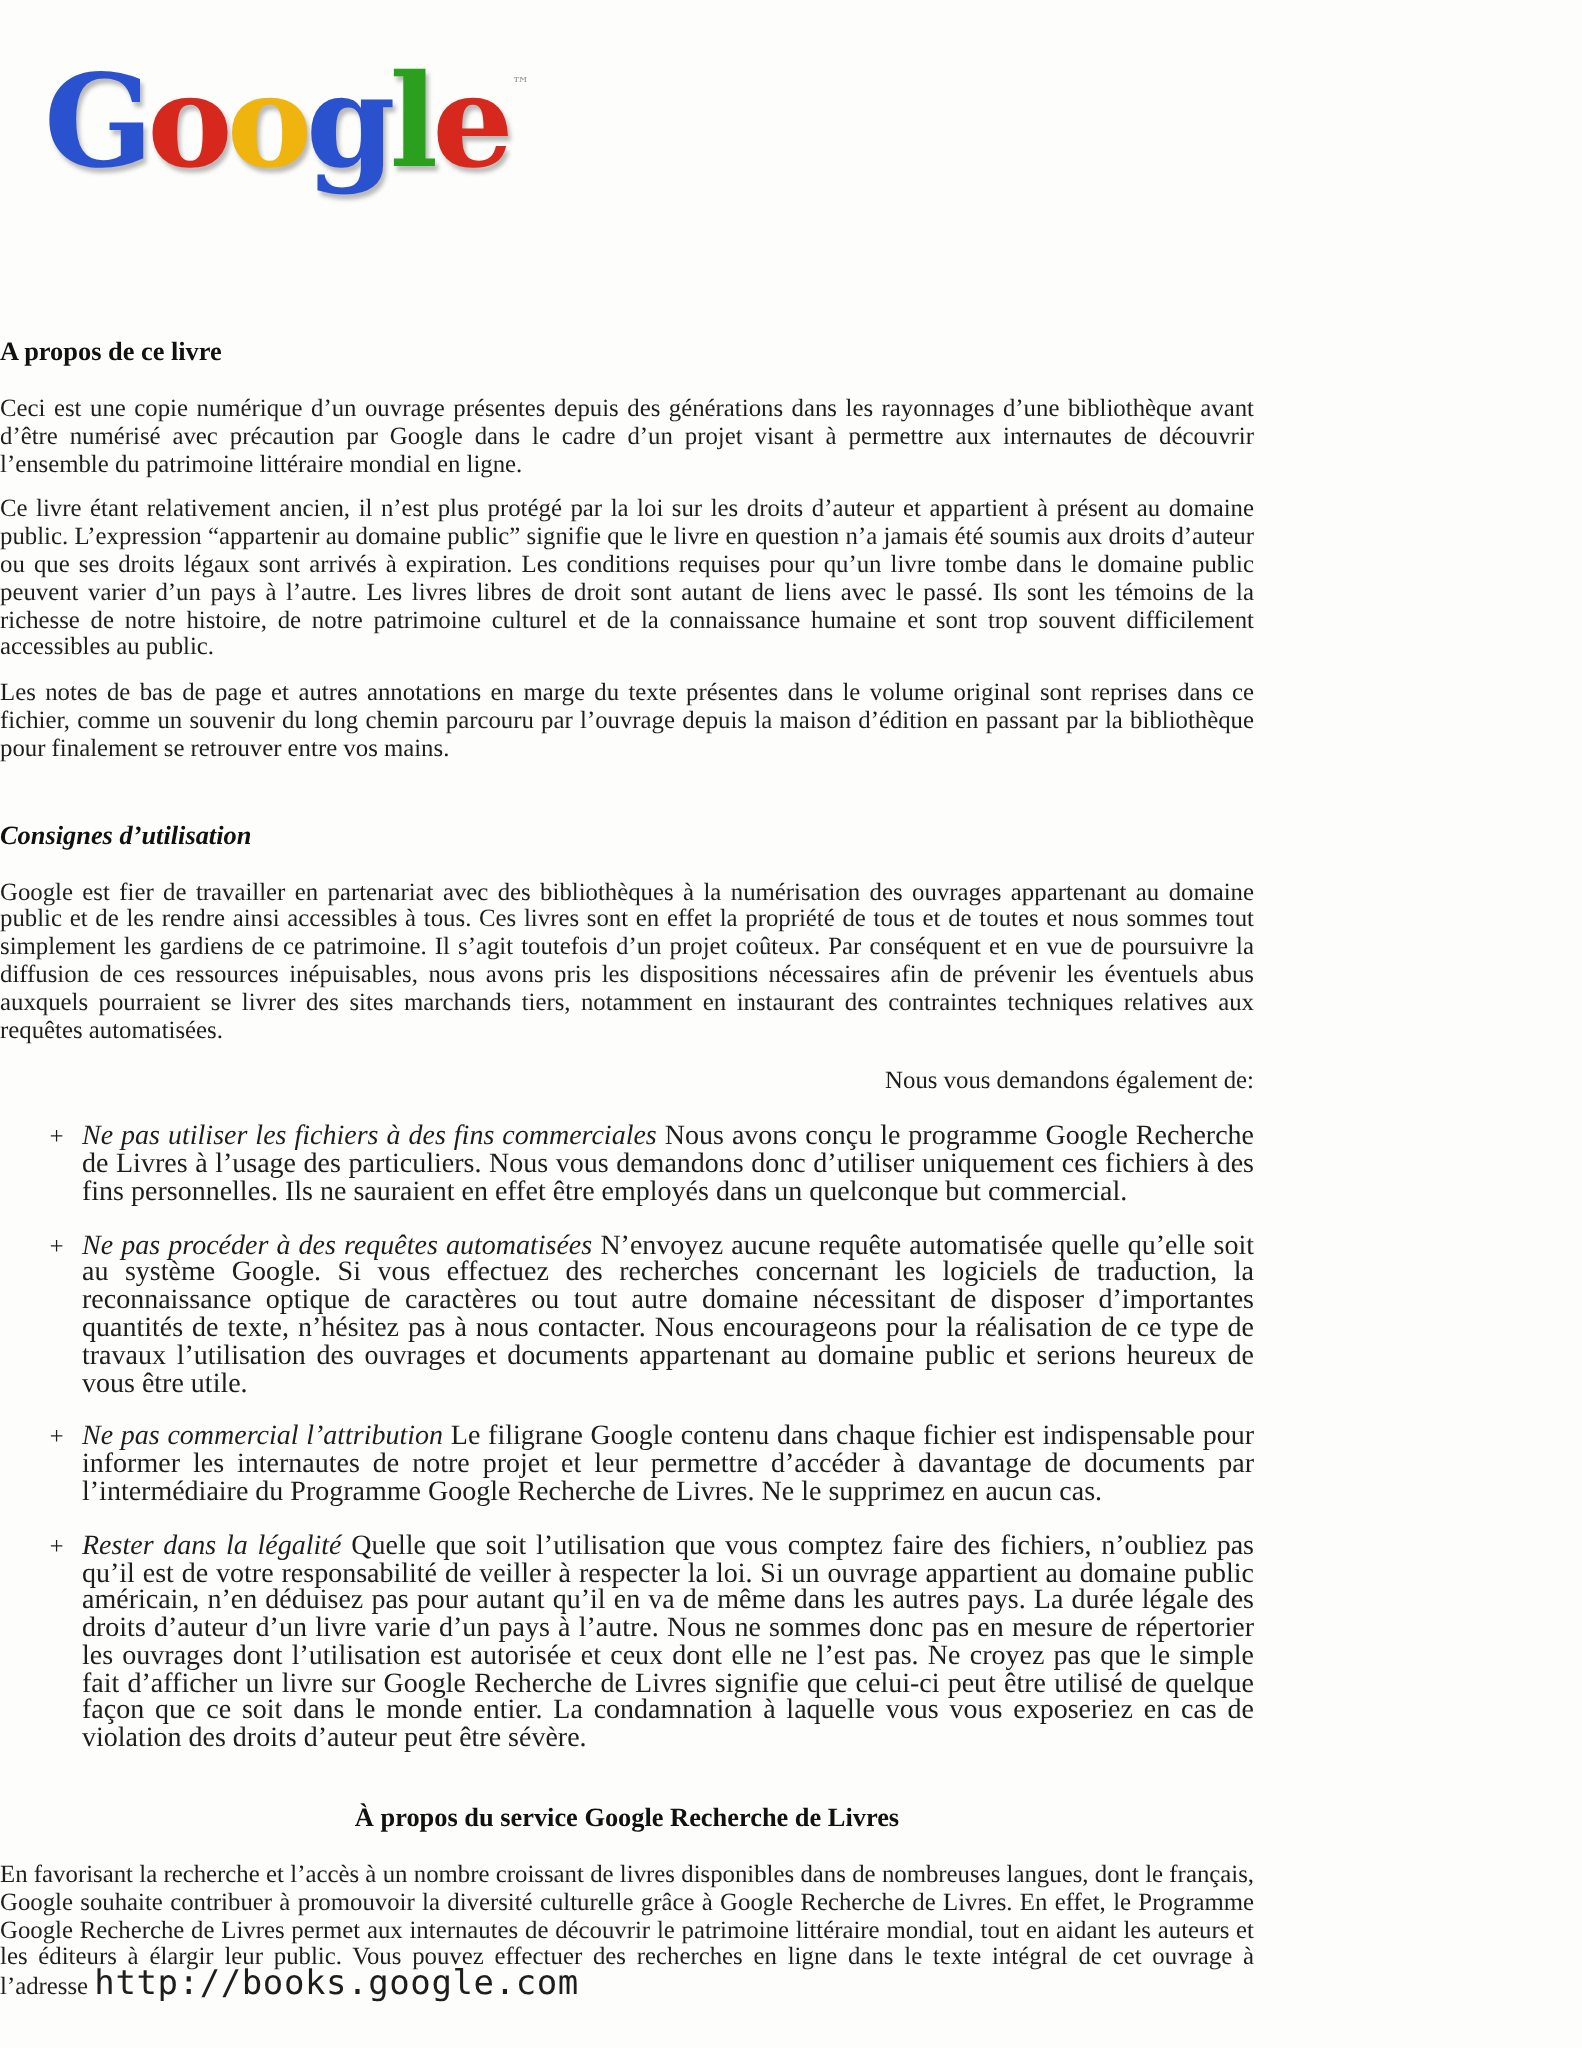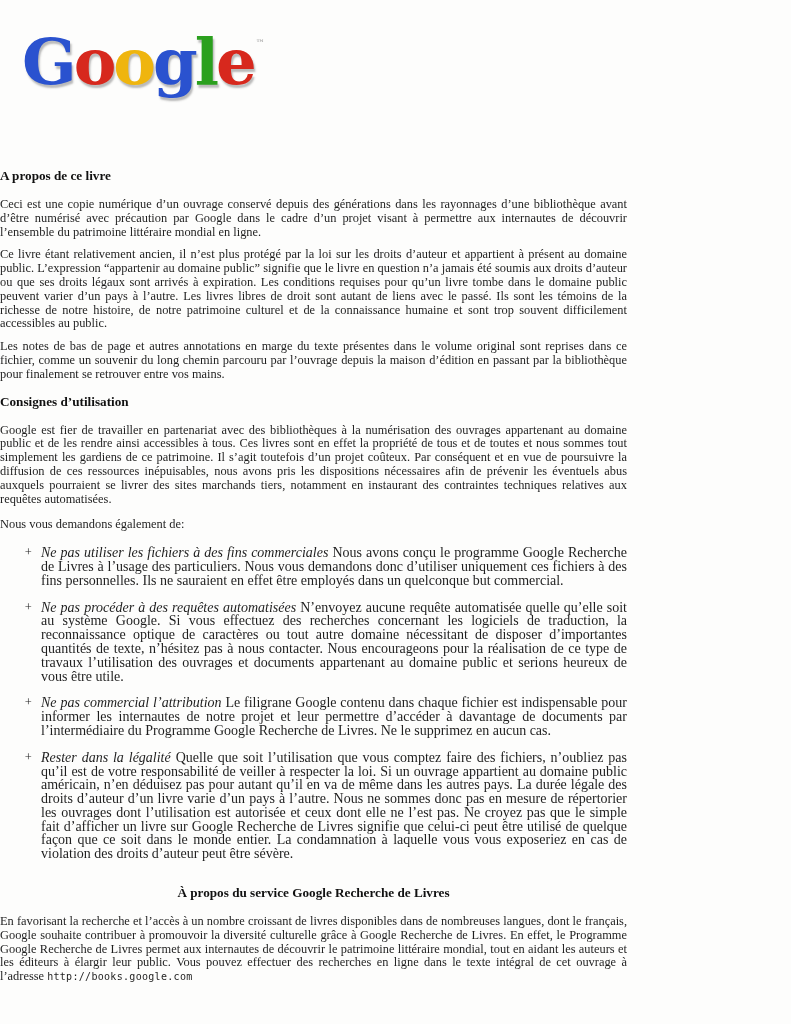--- a/index.html
+++ b/index.html
@@ -29,63 +29,63 @@
     text-shadow:none;
   }
 
   
   .content{padding:0 14px 0 0;}
   .sec-heading{
     font-size:13.2px;font-weight:bold;
     margin:0 0 14px 0;color:#111;
   }
   .h-about{margin-top:46px;}
-  .h-usage{margin-top:12px;}
+  .h-usage{margin-top:28px;font-style:italic;}
   .h-service{margin-top:24px;text-align:center;}
   p.body-par{
     font-size:12.4px;line-height:13.8px;
     text-align:justify;margin:0 0 9px 0;
   }
   p.intro-line{margin-bottom:5px;}
-  p.no-justify{text-align:left;margin-top:12px;}
+  p.no-justify{text-align:right;margin-top:12px;}
 
   ul.rules{
     list-style:none;margin:14px 0 10px 0;padding:0 0 0 24px;
   }
   ul.rules li{
     display:flex;gap:7px;margin-bottom:13px;
   }
   .bullet-marker{
     flex:none;width:10px;
     font-size:12.4px;line-height:13.8px;font-style:italic;
   }
   .bullet-body{
     font-size:14px;line-height:13.8px;text-align:justify;
   }
   .lead{font-style:italic;}
   .mono-url{
     font-family:"DejaVu Sans Mono","Liberation Mono",monospace;
-    font-size:10px;letter-spacing:0.3px;
+    font-size:17px;letter-spacing:0.3px;
   }
 </style>
 </head>
 <body>
 
 <div class="page">
 
   <div class="logo-block">
     <div class="logo">
       <span style="color: rgb(42, 82, 207);">G</span><span style="color: rgb(215, 40, 29);">o</span><span style="color: rgb(239, 181, 14);">o</span><span style="color: rgb(42, 82, 207);">g</span><span style="color: rgb(43, 160, 30);">l</span><span style="color: rgb(215, 40, 29);">e</span><span class="tm">™</span>
     </div>
   </div>
 
   <div class="content">
 
     <div class="sec-heading h-about">A propos de ce livre</div>
-    <p class="body-par">Ceci est une copie numérique d’un ouvrage conservé depuis des générations dans les rayonnages d’une bibliothèque avant d’être numérisé avec précaution par Google dans le cadre d’un projet visant à permettre aux internautes de découvrir l’ensemble du patrimoine littéraire mondial en ligne.</p>
+    <p class="body-par">Ceci est une copie numérique d’un ouvrage présentes depuis des générations dans les rayonnages d’une bibliothèque avant d’être numérisé avec précaution par Google dans le cadre d’un projet visant à permettre aux internautes de découvrir l’ensemble du patrimoine littéraire mondial en ligne.</p>
     <p class="body-par">Ce livre étant relativement ancien, il n’est plus protégé par la loi sur les droits d’auteur et appartient à présent au domaine public. L’expression “appartenir au domaine public” signifie que le livre en question n’a jamais été soumis aux droits d’auteur ou que ses droits légaux sont arrivés à expiration. Les conditions requises pour qu’un livre tombe dans le domaine public peuvent varier d’un pays à l’autre. Les livres libres de droit sont autant de liens avec le passé. Ils sont les témoins de la richesse de notre histoire, de notre patrimoine culturel et de la connaissance humaine et sont trop souvent difficilement accessibles au public.</p>
     <p class="body-par">Les notes de bas de page et autres annotations en marge du texte présentes dans le volume original sont reprises dans ce fichier, comme un souvenir du long chemin parcouru par l’ouvrage depuis la maison d’édition en passant par la bibliothèque pour finalement se retrouver entre vos mains.</p>
 
     <div class="sec-heading h-usage">Consignes d’utilisation</div>
     <p class="body-par intro-line">Google est fier de travailler en partenariat avec des bibliothèques à la numérisation des ouvrages appartenant au domaine public et de les rendre ainsi accessibles à tous. Ces livres sont en effet la propriété de tous et de toutes et nous sommes tout simplement les gardiens de ce patrimoine. Il s’agit toutefois d’un projet coûteux. Par conséquent et en vue de poursuivre la diffusion de ces ressources inépuisables, nous avons pris les dispositions nécessaires afin de prévenir les éventuels abus auxquels pourraient se livrer des sites marchands tiers, notamment en instaurant des contraintes techniques relatives aux requêtes automatisées.</p>
     <p class="body-par no-justify">Nous vous demandons également de:</p>
 
     <ul class="rules">
       <li>
         <span class="bullet-marker">+</span>

